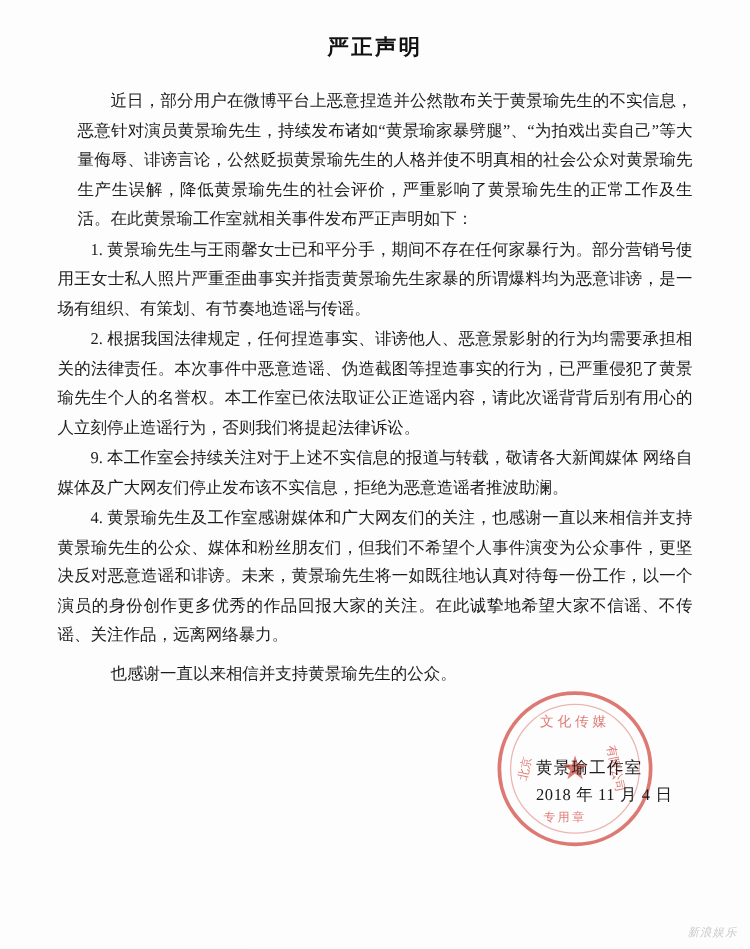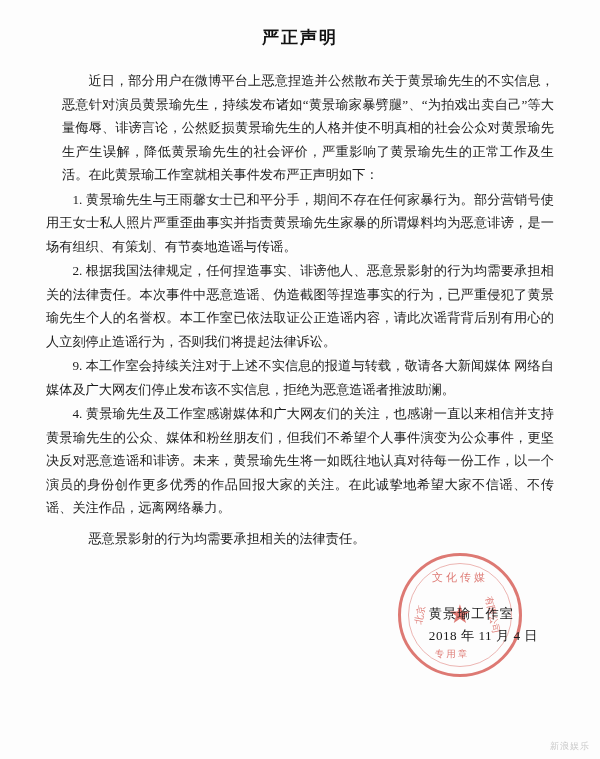--- a/index.html
+++ b/index.html
@@ -128,38 +128,39 @@
     white-space: nowrap;
   }
   .watermark {
     position: absolute;
     right: 10px;
     bottom: 6px;
     font-size: 9px;
     color: #c9c9c9;
     letter-spacing: 1px;
     font-family: "Liberation Sans", sans-serif;
+    font-style: italic;
   }
   .spacer-small { height: 6px; }
 </style>
 </head>
 <body>
 
 <div class="page">
 
   <div class="doc-title">严正声明</div>
 
   <div class="body-text">
     <p class="para">近日，部分用户在微博平台上恶意捏造并公然散布关于黄景瑜先生的不实信息，恶意针对演员黄景瑜先生，持续发布诸如“黄景瑜家暴劈腿”、“为拍戏出卖自己”等大量侮辱、诽谤言论，公然贬损黄景瑜先生的人格并使不明真相的社会公众对黄景瑜先生产生误解，降低黄景瑜先生的社会评价，严重影响了黄景瑜先生的正常工作及生活。在此黄景瑜工作室就相关事件发布严正声明如下：</p>
     <p class="numbered">1.  黄景瑜先生与王雨馨女士已和平分手，期间不存在任何家暴行为。部分营销号使用王女士私人照片严重歪曲事实并指责黄景瑜先生家暴的所谓爆料均为恶意诽谤，是一场有组织、有策划、有节奏地造谣与传谣。</p>
     <p class="numbered">2.  根据我国法律规定，任何捏造事实、诽谤他人、恶意景影射的行为均需要承担相关的法律责任。本次事件中恶意造谣、伪造截图等捏造事实的行为，已严重侵犯了黄景瑜先生个人的名誉权。本工作室已依法取证公正造谣内容，请此次谣背背后别有用心的人立刻停止造谣行为，否则我们将提起法律诉讼。</p>
     <p class="numbered">9.  本工作室会持续关注对于上述不实信息的报道与转载，敬请各大新闻媒体 网络自媒体及广大网友们停止发布该不实信息，拒绝为恶意造谣者推波助澜。</p>
     <p class="numbered">4.  黄景瑜先生及工作室感谢媒体和广大网友们的关注，也感谢一直以来相信并支持黄景瑜先生的公众、媒体和粉丝朋友们，但我们不希望个人事件演变为公众事件，更坚决反对恶意造谣和诽谤。未来，黄景瑜先生将一如既往地认真对待每一份工作，以一个演员的身份创作更多优秀的作品回报大家的关注。在此诚挚地希望大家不信谣、不传谣、关注作品，远离网络暴力。</p>
     <div class="spacer-small"></div>
-    <p class="para">恶意景影射的行为均需要承担相关的法律责任。</p>
+    <p class="para">也感谢一直以来相信并支持黄景瑜先生的公众。</p>
   </div>
 
   <div class="stamp">
     <div class="stamp-inner"></div>
     <div class="stamp-text-top">文化传媒</div>
     <div class="stamp-side-left">北京</div>
     <div class="stamp-side-right">有限公司</div>
     <div class="stamp-star">★</div>
     <div class="stamp-text-bottom">专用章</div>
   </div>

